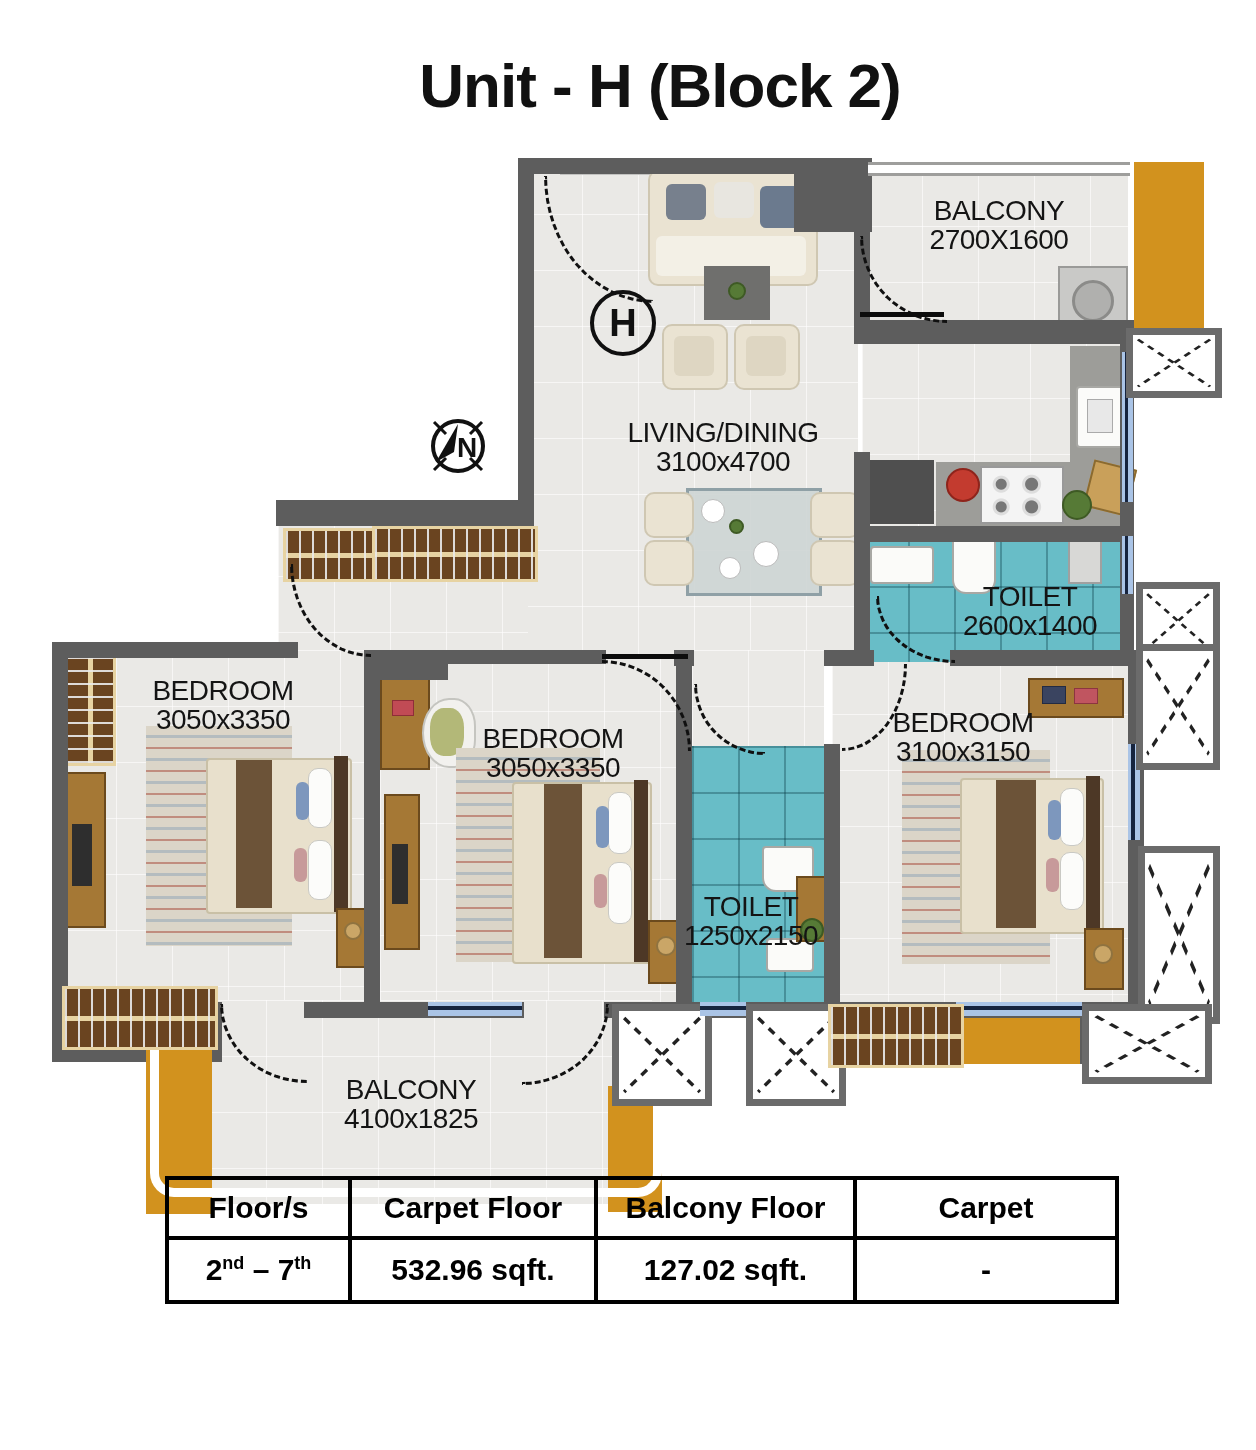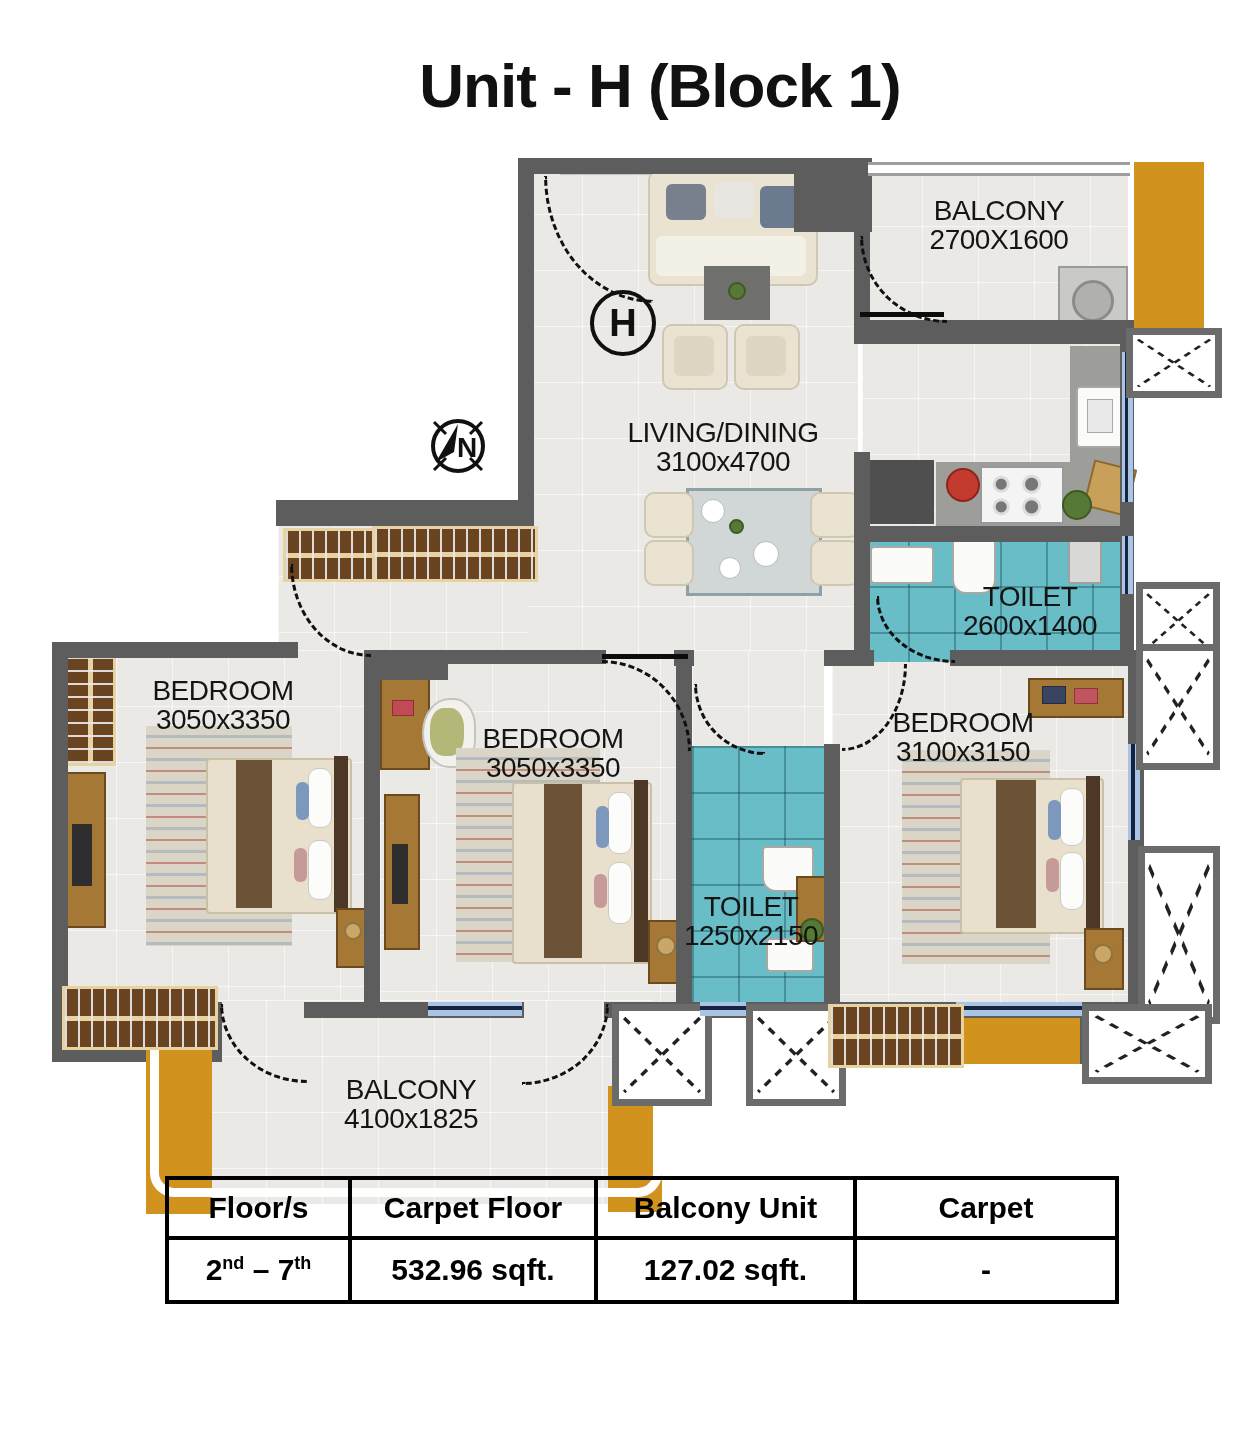--- a/index.html
+++ b/index.html
@@ -82,21 +82,21 @@
   .area-table td,.area-table th{border:4px solid #000;text-align:center;vertical-align:middle;
     font-size:30px;font-weight:700;padding:0;color:#000;}
   .area-table{border:2px solid #000;}
   .area-table sup{font-size:18px;font-weight:700;}
 </style>
 </head>
 <body>
 
 <div class="canvas">
 
-  <div class="title">Unit - H (Block 1)</div>
+  <div class="title">Unit - H (Block 2)</div>
 
   <div class="floor" style="left:526px;top:158px;width:332px;height:496px"></div>
   <div class="floor" style="left:278px;top:520px;width:250px;height:136px"></div>
   <div class="floor" style="left:692px;top:650px;width:132px;height:102px"></div>
   <div class="floor" style="left:60px;top:650px;width:312px;height:360px"></div>
   <div class="floor" style="left:380px;top:655px;width:300px;height:355px"></div>
   <div class="floor" style="left:832px;top:658px;width:300px;height:352px"></div>
   <div class="floor" style="left:862px;top:342px;width:262px;height:192px"></div>
   <div class="floor" style="left:866px;top:170px;width:262px;height:152px"></div>
   <div class="floor" style="left:154px;top:1000px;width:498px;height:204px"></div>
@@ -365,21 +365,21 @@
   <div class="room-label" style="left:411px;top:1075px">
     <div>BALCONY</div>
     <div>4100x1825</div>
   </div>
 
   <table class="area-table">
     <tbody>
         <tr>
       <th style="width:179px;height:56px">Floor/s</th>
       <th style="width:242px">Carpet Floor</th>
-      <th style="width:255px">Balcony Unit</th>
+      <th style="width:255px">Balcony Floor</th>
       <th style="width:258px">Carpet</th>
     </tr>
     <tr>
       <td style="height:60px"><span>2</span><sup>nd</sup><span> – </span><span>7</span><sup>th</sup></td>
       <td>532.96 sqft.</td>
       <td>127.02 sqft.</td>
       <td>-</td>
     </tr>
   </tbody>
     </table>

